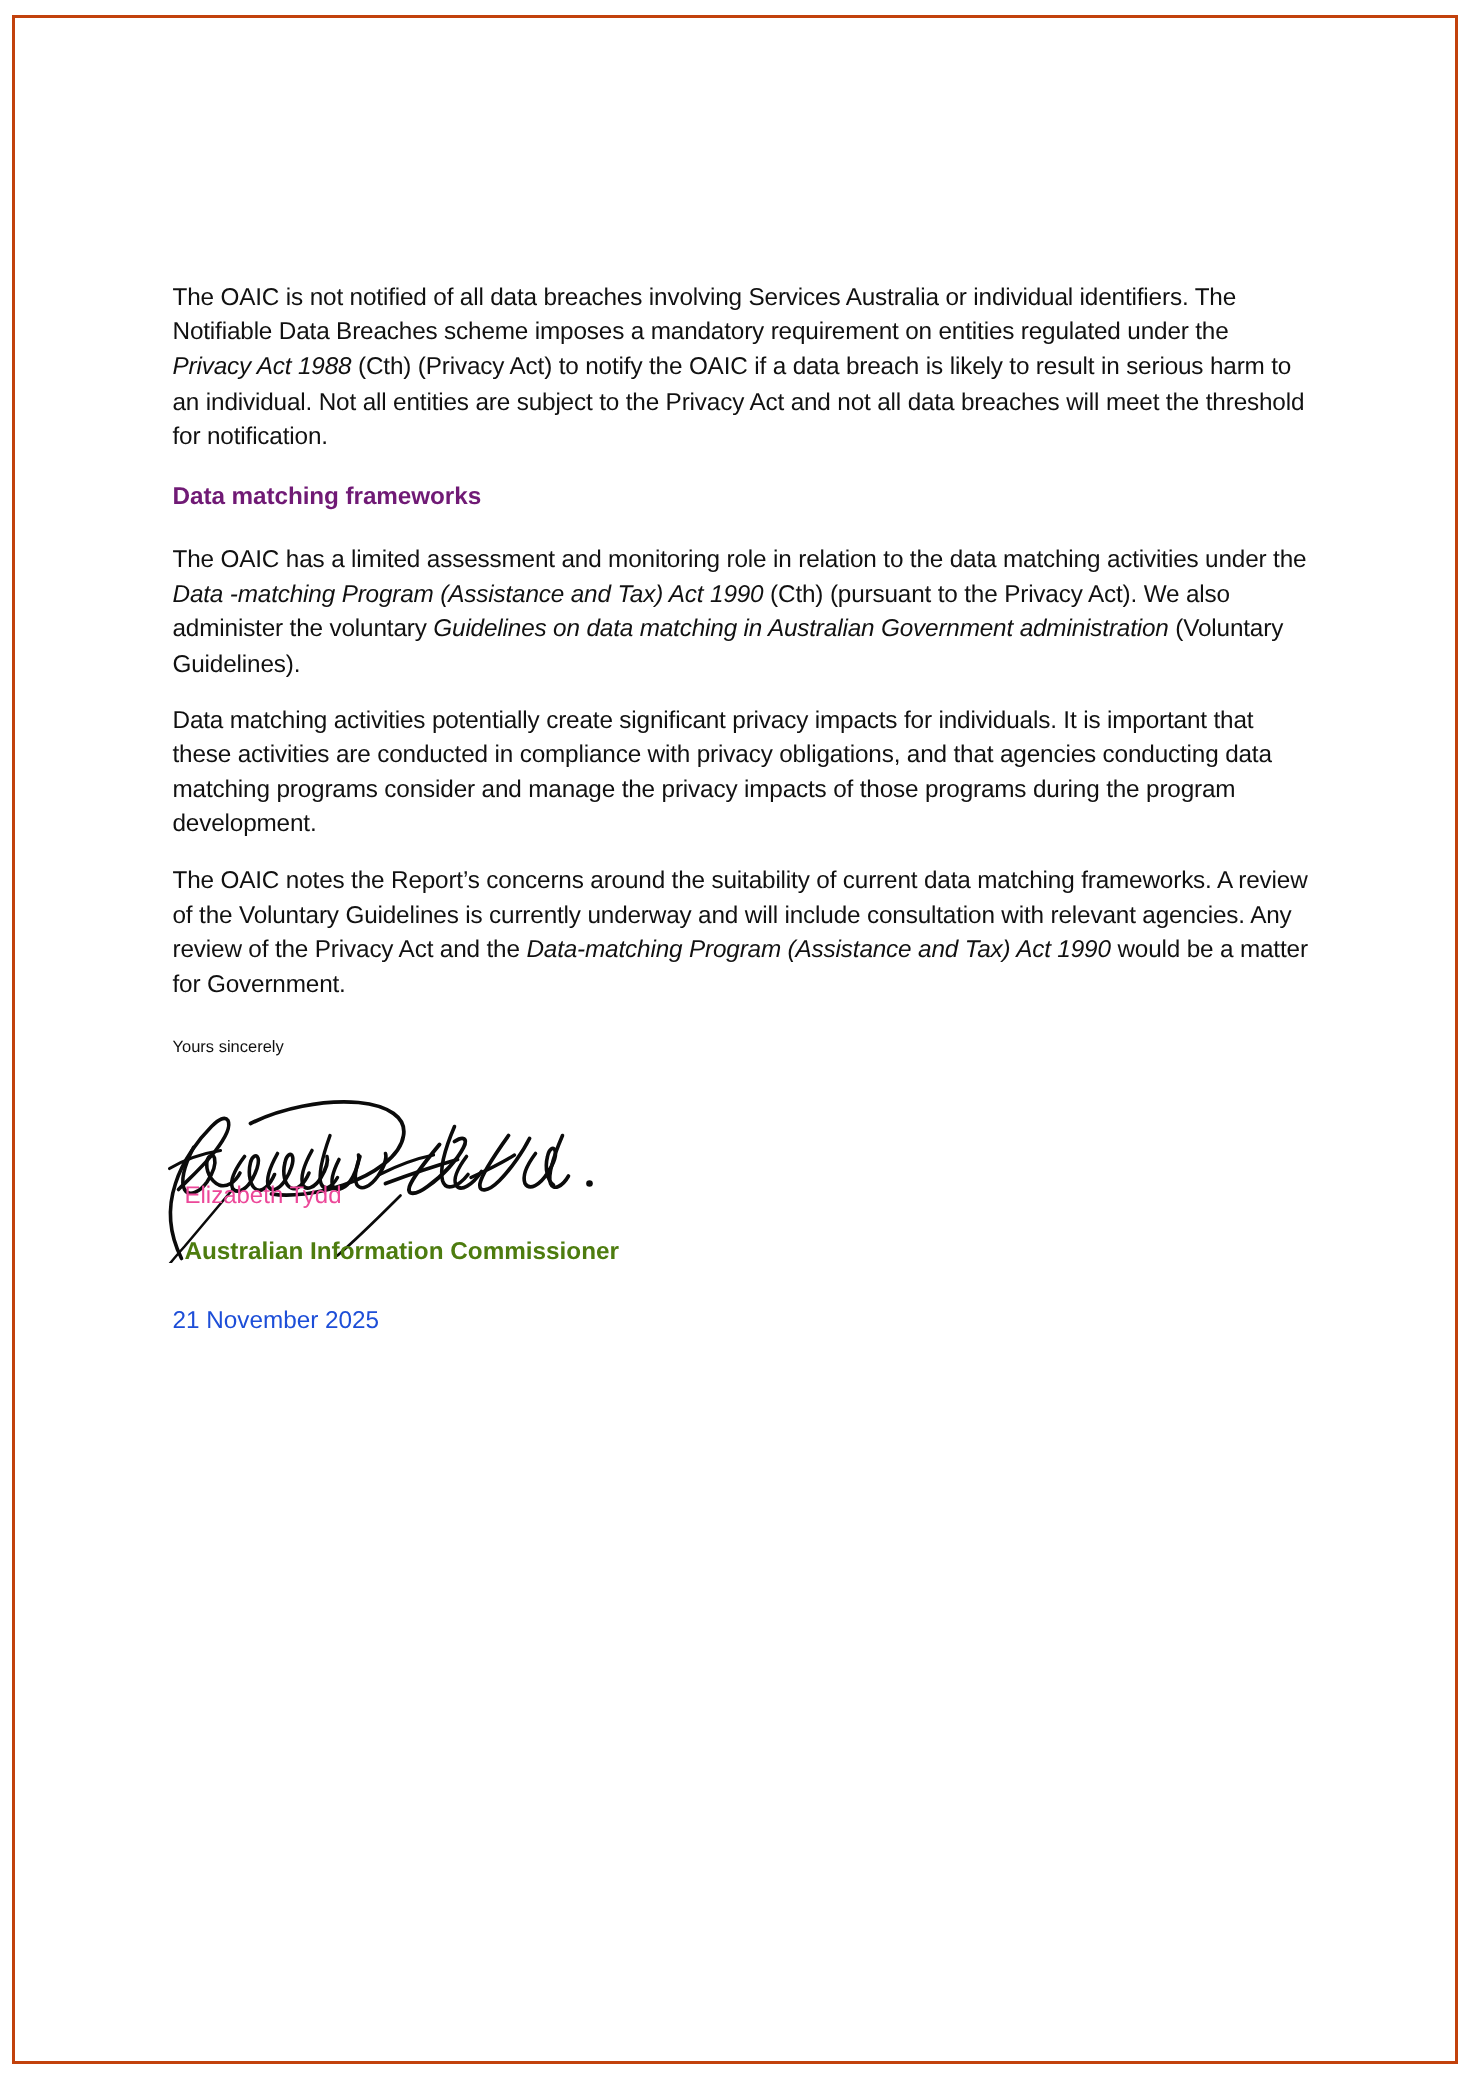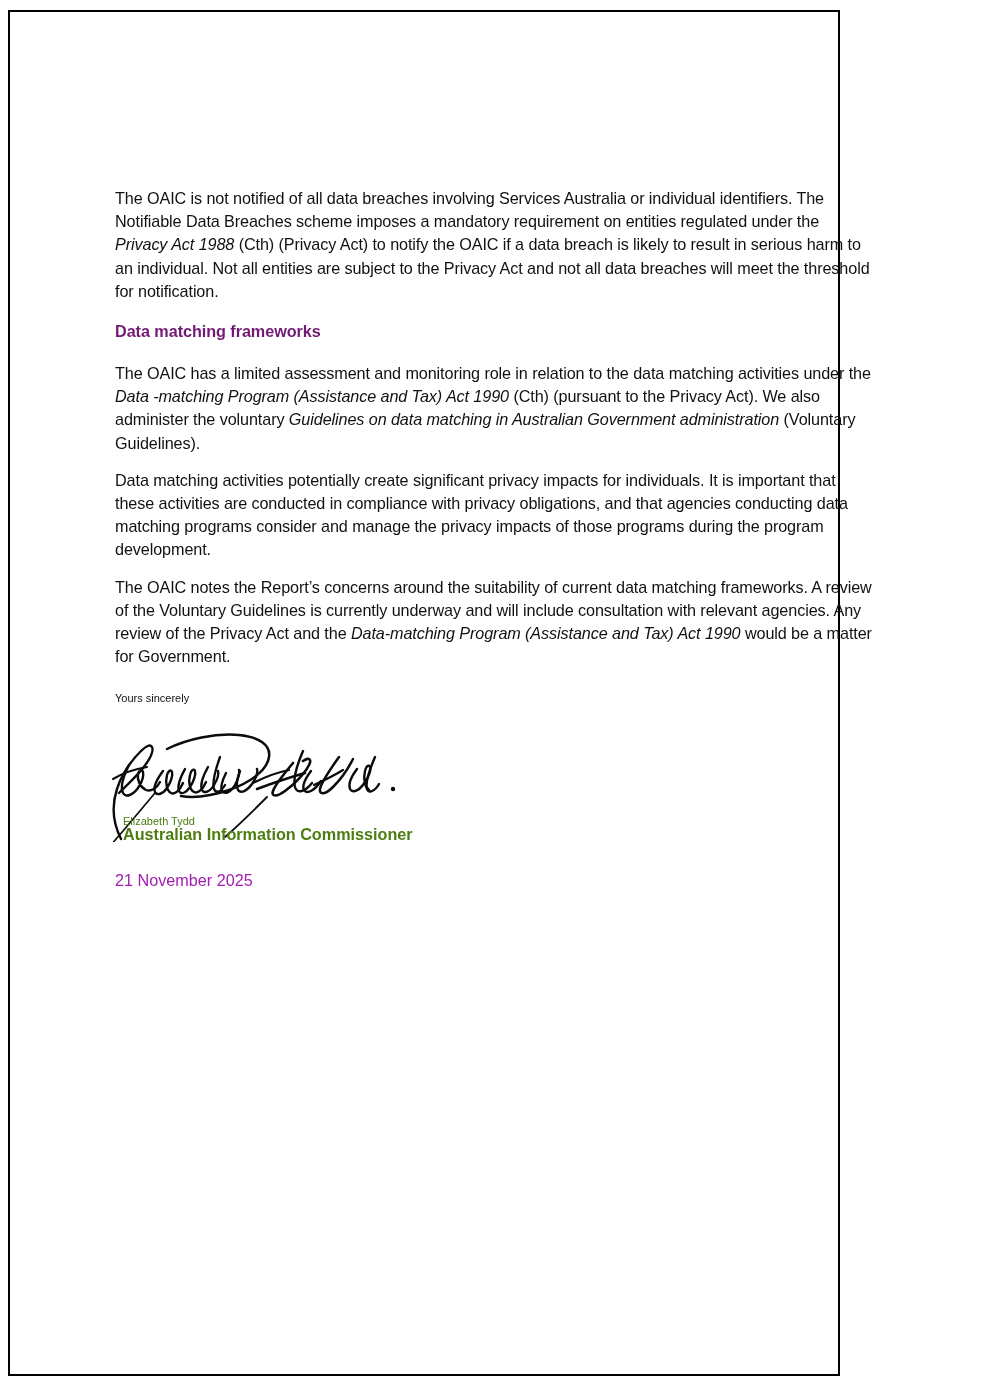--- a/index.html
+++ b/index.html
@@ -14,23 +14,23 @@
     position: relative;
     font-family: "Liberation Sans", sans-serif;
     color: #000000;
     overflow: hidden;
   }
 
   .page-frame {
     position: absolute;
     left: 8px;
     top: 10px;
-    width: 832px;
+    width: 964px;
     height: 1366px;
-    border: 2px solid #000000;
+    border: 2px solid #c2410c;
     box-sizing: border-box;
     background: #ffffff;
   }
 
   .letter-body {
     position: absolute;
     left: 105px;
     top: 175px;
     width: 760px;
   }
@@ -79,46 +79,46 @@
     left: -8px;
     top: 16px;
     width: 330px;
     height: 115px;
     pointer-events: none;
   }
 
   .signer-name {
     position: absolute;
     left: 8px;
-    top: 99px;
+    top: 75px;
     margin: 0;
-    font-size: 11px;
+    font-size: 16px;
     line-height: 23.2px;
-    color: #4d7c0f;
+    color: #ec4899;
     white-space: nowrap;
   }
 
   .signer-title {
     position: absolute;
     left: 8px;
     top: 112px;
     margin: 0;
     font-size: 16.2px;
     line-height: 23.2px;
     font-weight: bold;
     color: #4d7c0f;
     white-space: nowrap;
   }
 
   .letter-date {
     margin: 0;
     padding-top: 8px;
     font-size: 16.2px;
     line-height: 23.2px;
-    color: #a21caf;
+    color: #1d4ed8;
   }
 </style>
 </head>
 <body>
 
 <div class="page-frame">
 
   <div class="letter-body">
 
     <p class="para"><span>The OAIC is not notified of all data breaches involving Services Australia or individual identifiers.  The Notifiable Data Breaches scheme imposes a mandatory requirement on entities regulated under the </span><em class="doc-italic">Privacy Act 1988</em><span> (Cth) (Privacy Act) to notify the OAIC if a data breach is likely to result in serious harm to an individual.  Not all entities are subject to the Privacy Act and not all data breaches will meet the threshold for notification.</span></p>

